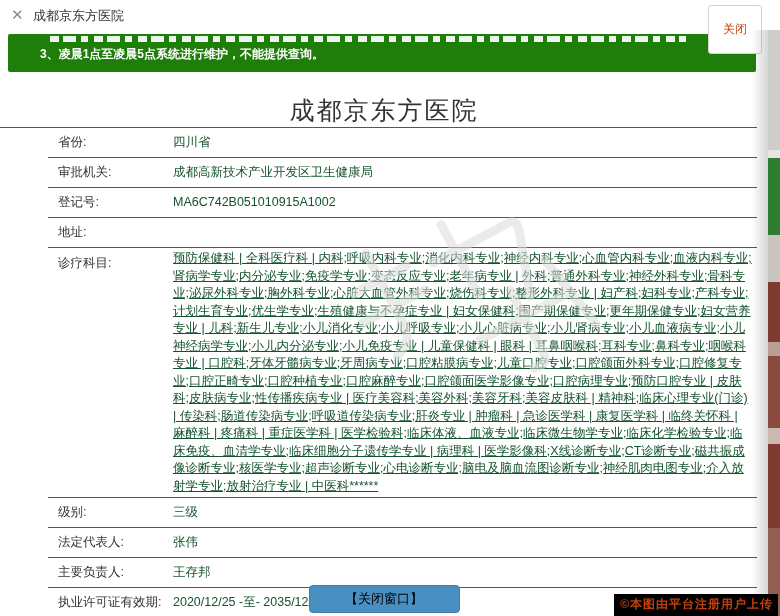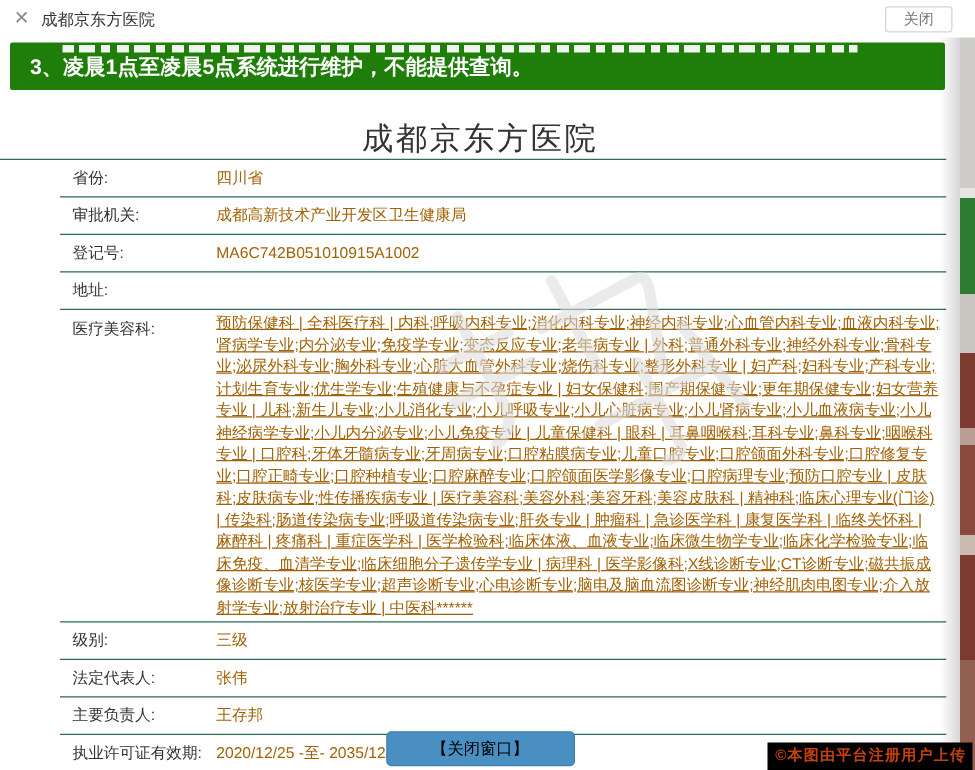--- a/index.html
+++ b/index.html
@@ -5,42 +5,42 @@
   * { margin:0; padding:0; box-sizing:border-box; }
   html,body { width:780px; height:616px; overflow:hidden; }
   body { font-family:"Liberation Sans","DejaVu Sans",sans-serif; background:#fff; color:#333; position:relative; }
 
   .panel { position:absolute; left:0; top:0; width:768px; height:616px; background:#fff; overflow:hidden; }
 
   
   .topbar { position:relative; height:30px; background:#fff; }
   .x-icon { position:absolute; left:11px; top:6px; font-size:15px; color:#8a8a8a; cursor:pointer; line-height:18px; }
   .win-title { position:absolute; left:33px; top:7px; font-size:13px; color:#333; }
-  .close-btn { position:absolute; right:6px; top:5px; padding:1px 14px; font-size:12px; color:#737373;
+  .close-btn { position:absolute; right:6px; top:5px; padding:15px 14px; font-size:12px; color:#c2410c;
                background:#fff; border:1px solid #d4d4d4; border-radius:3px; cursor:pointer;
                font-family:inherit; }
 
   
   .notice { margin:4px 12px 0 8px; width:748px; height:38px; background:#1f7d0a; border-radius:2px;
             overflow:hidden; }
   .clipped-line { height:6px; margin:2px 70px 2px 42px;
      background:
        repeating-linear-gradient(90deg, rgba(255,255,255,.92) 0 9px, rgba(255,255,255,0) 9px 13px,
          rgba(255,255,255,.92) 13px 26px, rgba(255,255,255,0) 26px 31px,
          rgba(255,255,255,.92) 31px 38px, rgba(255,255,255,0) 38px 44px); }
-  .notice-text { padding-left:16px; font-size:17px; font-weight:bold; color:#fff; line-height:20px; }
+  .notice-text { padding-left:32px; font-size:12px; font-weight:bold; color:#fff; line-height:20px; }
 
   
   .page-title { text-align:center; font-size:25px; font-weight:400; color:#333; margin-top:22px; letter-spacing:2px; }
 
   
   .info-table { width:757px; border-top:1px solid #2e6b55;padding-left:48px; }
   .row { display:flex; border-bottom:1px solid #2e6b55; min-height:30px; align-items:center; }
   .lbl { width:125px; flex:0 0 125px; padding-left:10px; font-size:12.5px; color:#333; align-self:flex-start; line-height:29px; }
-  .val { flex:1; font-size:12.5px; color:#a16207; padding-right:6px; line-height:29px; }
+  .val { flex:1; font-size:12.5px; color:#14532d; padding-right:6px; line-height:29px; }
   .row.tall { align-items:flex-start; }
   .row.tall .lbl { line-height:20px; padding-top:5px; }
   .row.tall .val { line-height:17.5px; padding:2px 4px 2px 0;text-decoration:underline; }
 
   
   .btn-wrap { position:absolute; left:0; top:585px; width:768px; text-align:center; }
   .blue-btn { width:151px; height:28px; background:#4a8fc1; border:1px solid #3d7fae; border-radius:4px;
               color:#000000; font-size:13px; cursor:pointer; font-family:inherit; }
 
   
@@ -86,21 +86,21 @@
       <div class="val">成都高新技术产业开发区卫生健康局</div>
     </div>
     <div class="row">
       <div class="lbl">登记号:</div>
       <div class="val">MA6C742B051010915A1002</div>
     </div>
     <div class="row">
       <div class="lbl">地址:</div>
     </div>
     <div class="row tall">
-      <div class="lbl">医疗美容科:</div>
+      <div class="lbl">诊疗科目:</div>
       <div class="val">预防保健科 | 全科医疗科 | 内科;呼吸内科专业;消化内科专业;神经内科专业;心血管内科专业;血液内科专业;肾病学专业;内分泌专业;免疫学专业;变态反应专业;老年病专业 | 外科;普通外科专业;神经外科专业;骨科专业;泌尿外科专业;胸外科专业;心脏大血管外科专业;烧伤科专业;整形外科专业 | 妇产科;妇科专业;产科专业;计划生育专业;优生学专业;生殖健康与不孕症专业 | 妇女保健科;围产期保健专业;更年期保健专业;妇女营养专业 | 儿科;新生儿专业;小儿消化专业;小儿呼吸专业;小儿心脏病专业;小儿肾病专业;小儿血液病专业;小儿神经病学专业;小儿内分泌专业;小儿免疫专业 | 儿童保健科 | 眼科 | 耳鼻咽喉科;耳科专业;鼻科专业;咽喉科专业 | 口腔科;牙体牙髓病专业;牙周病专业;口腔粘膜病专业;儿童口腔专业;口腔颌面外科专业;口腔修复专业;口腔正畸专业;口腔种植专业;口腔麻醉专业;口腔颌面医学影像专业;口腔病理专业;预防口腔专业 | 皮肤科;皮肤病专业;性传播疾病专业 | 医疗美容科;美容外科;美容牙科;美容皮肤科 | 精神科;临床心理专业(门诊) | 传染科;肠道传染病专业;呼吸道传染病专业;肝炎专业 | 肿瘤科 | 急诊医学科 | 康复医学科 | 临终关怀科 | 麻醉科 | 疼痛科 | 重症医学科 | 医学检验科;临床体液、血液专业;临床微生物学专业;临床化学检验专业;临床免疫、血清学专业;临床细胞分子遗传学专业 | 病理科 | 医学影像科;X线诊断专业;CT诊断专业;磁共振成像诊断专业;核医学专业;超声诊断专业;心电诊断专业;脑电及脑血流图诊断专业;神经肌肉电图专业;介入放射学专业;放射治疗专业 | 中医科******</div>
     </div>
     <div class="row">
       <div class="lbl">级别:</div>
       <div class="val">三级</div>
     </div>
     <div class="row">
       <div class="lbl">法定代表人:</div>
       <div class="val">张伟</div>
     </div>

